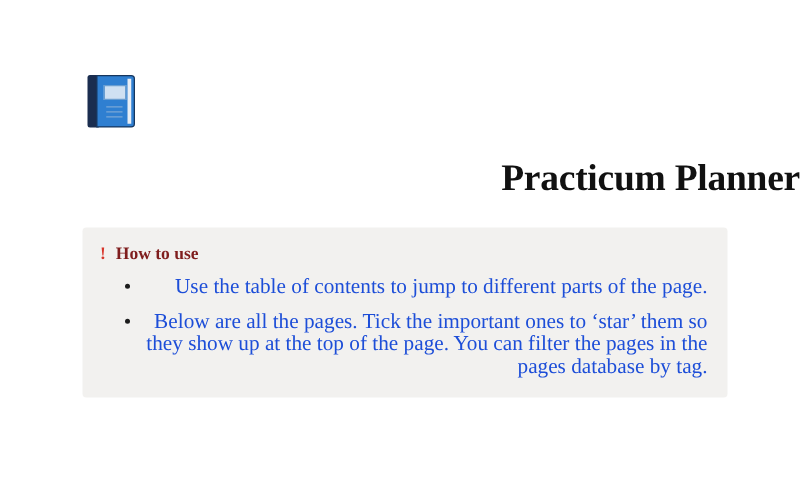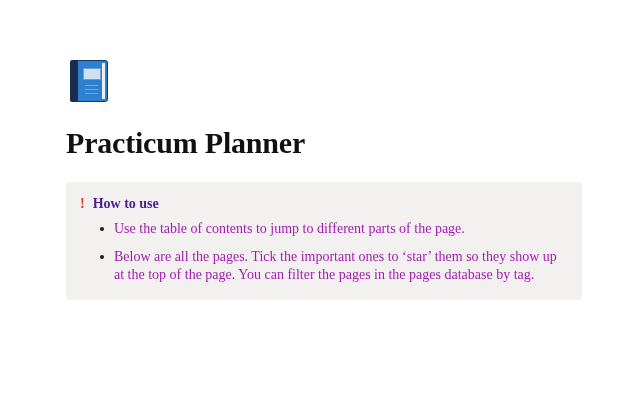--- a/index.html
+++ b/index.html
@@ -15,20 +15,21 @@
   }
   .page-frame {
     position: absolute;
     left: 0;
     top: 0;
     width: 640px;
     height: 400px;
     background: #ffffff;
     box-sizing: border-box;
     border-top: 6px solid #ffffff;
+    text-align: right;
   }
   .top-bar {
     position: absolute;
     left: 0; top: 0;
     width: 640px;
     height: 8px;
     background: #ffffff;
   }
   .content {
     position: absolute;
@@ -118,33 +119,33 @@
   .callout-icon {
     color: #d8352a;
     font-size: 14px;
     font-weight: bold;
     line-height: 16px;
     font-family: "Liberation Serif", serif;
   }
   .callout-title {
     font-size: 14px;
     font-weight: bold;
-    color: #4c1d95;
+    color: #7f1d1d;
     line-height: 16px;
   }
   ul.steps {
     margin: 8px 0 0 0;
     padding-left: 32px;
     list-style: none;
   }
   ul.steps li {
     position: relative;
-    font-size: 14px;
+    font-size: 17px;
     line-height: 18px;
-    color: #a21caf;
+    color: #1d4ed8;
     margin-bottom: 10px;
     padding-left: 2px;
   }
   ul.steps li:last-child { margin-bottom: 0; }
   ul.steps li::before {
     content: "";
     position: absolute;
     left: -12px;
     top: 7px;
     width: 4px;

